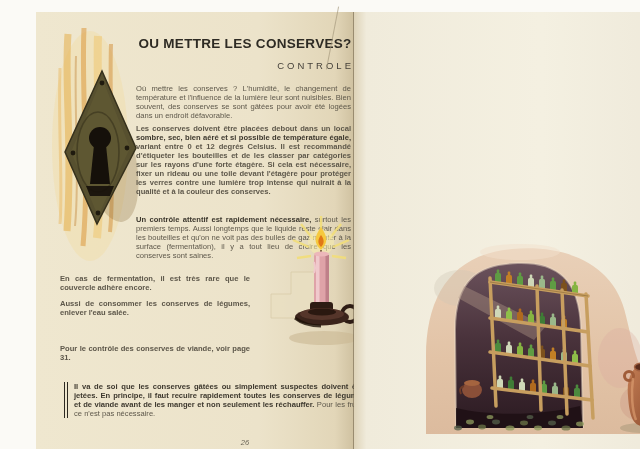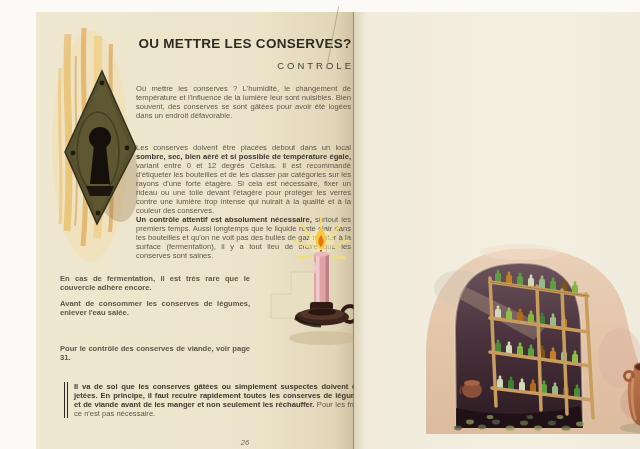--- a/index.html
+++ b/index.html
@@ -32,21 +32,21 @@
     font-size:9.5px;letter-spacing:3px;color:#45413a;
   }
   p.body{
     margin:0;position:absolute;
     font-size:7.6px;line-height:9px;color:#5d574a;text-align:justify;
   }
   p.body b{color:#3d382e;}
   .colA{left:100px;width:215px;}
   .colB{left:24px;width:190px;font-weight:bold;}
   .lp-p1{top:72px;}
-  .lp-p2{top:131px;}
+  .lp-p2{top:112px;font-weight:bold;}
   .lp-p3{top:203px;}
   .lp-p4{top:262px;}
   .lp-p5{top:287px;}
   .lp-p6{top:332px;font-weight:bold;color:#3d382e;text-align:left;}
   .lp-note{
     left:28px;width:292px;top:370px;
     font-size:7.3px;line-height:10px;
     border-left:4px double #2c2820;padding-left:6px;
   }
   .pagenum{position:absolute;top:426px;font-size:7.5px;color:#6b6557;font-style:italic;}
@@ -95,29 +95,29 @@
 
     <p class="body colA lp-p1">
       <span>Où mettre les conserves ? L'humidité, le changement de température et l'influence de la lumière leur sont nuisibles. Bien souvent, des conserves se sont gâtées pour avoir été logées dans un endroit défavorable.</span>
     </p>
 
     <p class="body colA lp-p2">
       <span>Les conserves doivent être placées debout dans un local </span><b>sombre, sec, bien aéré et si possible de température égale,</b><span> variant entre 0 et 12 degrés Celsius. Il est recommandé d'étiqueter les bouteilles et de les classer par catégories sur les rayons d'une forte étagère. Si cela est nécessaire, fixer un rideau ou une toile devant l'étagère pour protéger les verres contre une lumière trop intense qui nuirait à la qualité et à la couleur des conserves.</span>
     </p>
 
     <p class="body colA lp-p3">
-      <b>Un contrôle attentif est absolument nécessaire,</b><span> surtout les premiers temps. Aussi longtemps que le liquide reste clair dans les bouteilles et qu'on ne voit pas des bulles de gaz monter à la surface (fermentation), il y a tout lieu de croire que les conserves sont saines.</span>
+      <b>Un contrôle attentif est rapidement nécessaire,</b><span> surtout les premiers temps. Aussi longtemps que le liquide reste clair dans les bouteilles et qu'on ne voit pas des bulles de gaz monter à la surface (fermentation), il y a tout lieu de croire que les conserves sont saines.</span>
     </p>
 
     <p class="body colB lp-p4">
       <span>En cas de fermentation, il est très rare que le couvercle adhère encore.</span>
     </p>
 
     <p class="body colB lp-p5">
-      <span>Avant de consommer les conserves de légumes, enlever l'eau salée.</span>
+      <span>Aussi de consommer les conserves de légumes, enlever l'eau salée.</span>
     </p>
 
     <p class="body colB lp-p6">
       <span>Pour le contrôle des conserves de viande, voir page 31.</span>
     </p>
 
     <svg id="candleIllus" class="illus" viewBox="0 0 102 142">
       <g>
         <path d="M2,104 L2,80 L22,80 L22,58 L46,58 L46,104 Z" fill="#e9dfc2" opacity="0.85" stroke="#d6c8a4" stroke-width="0.8"></path>
       </g>

